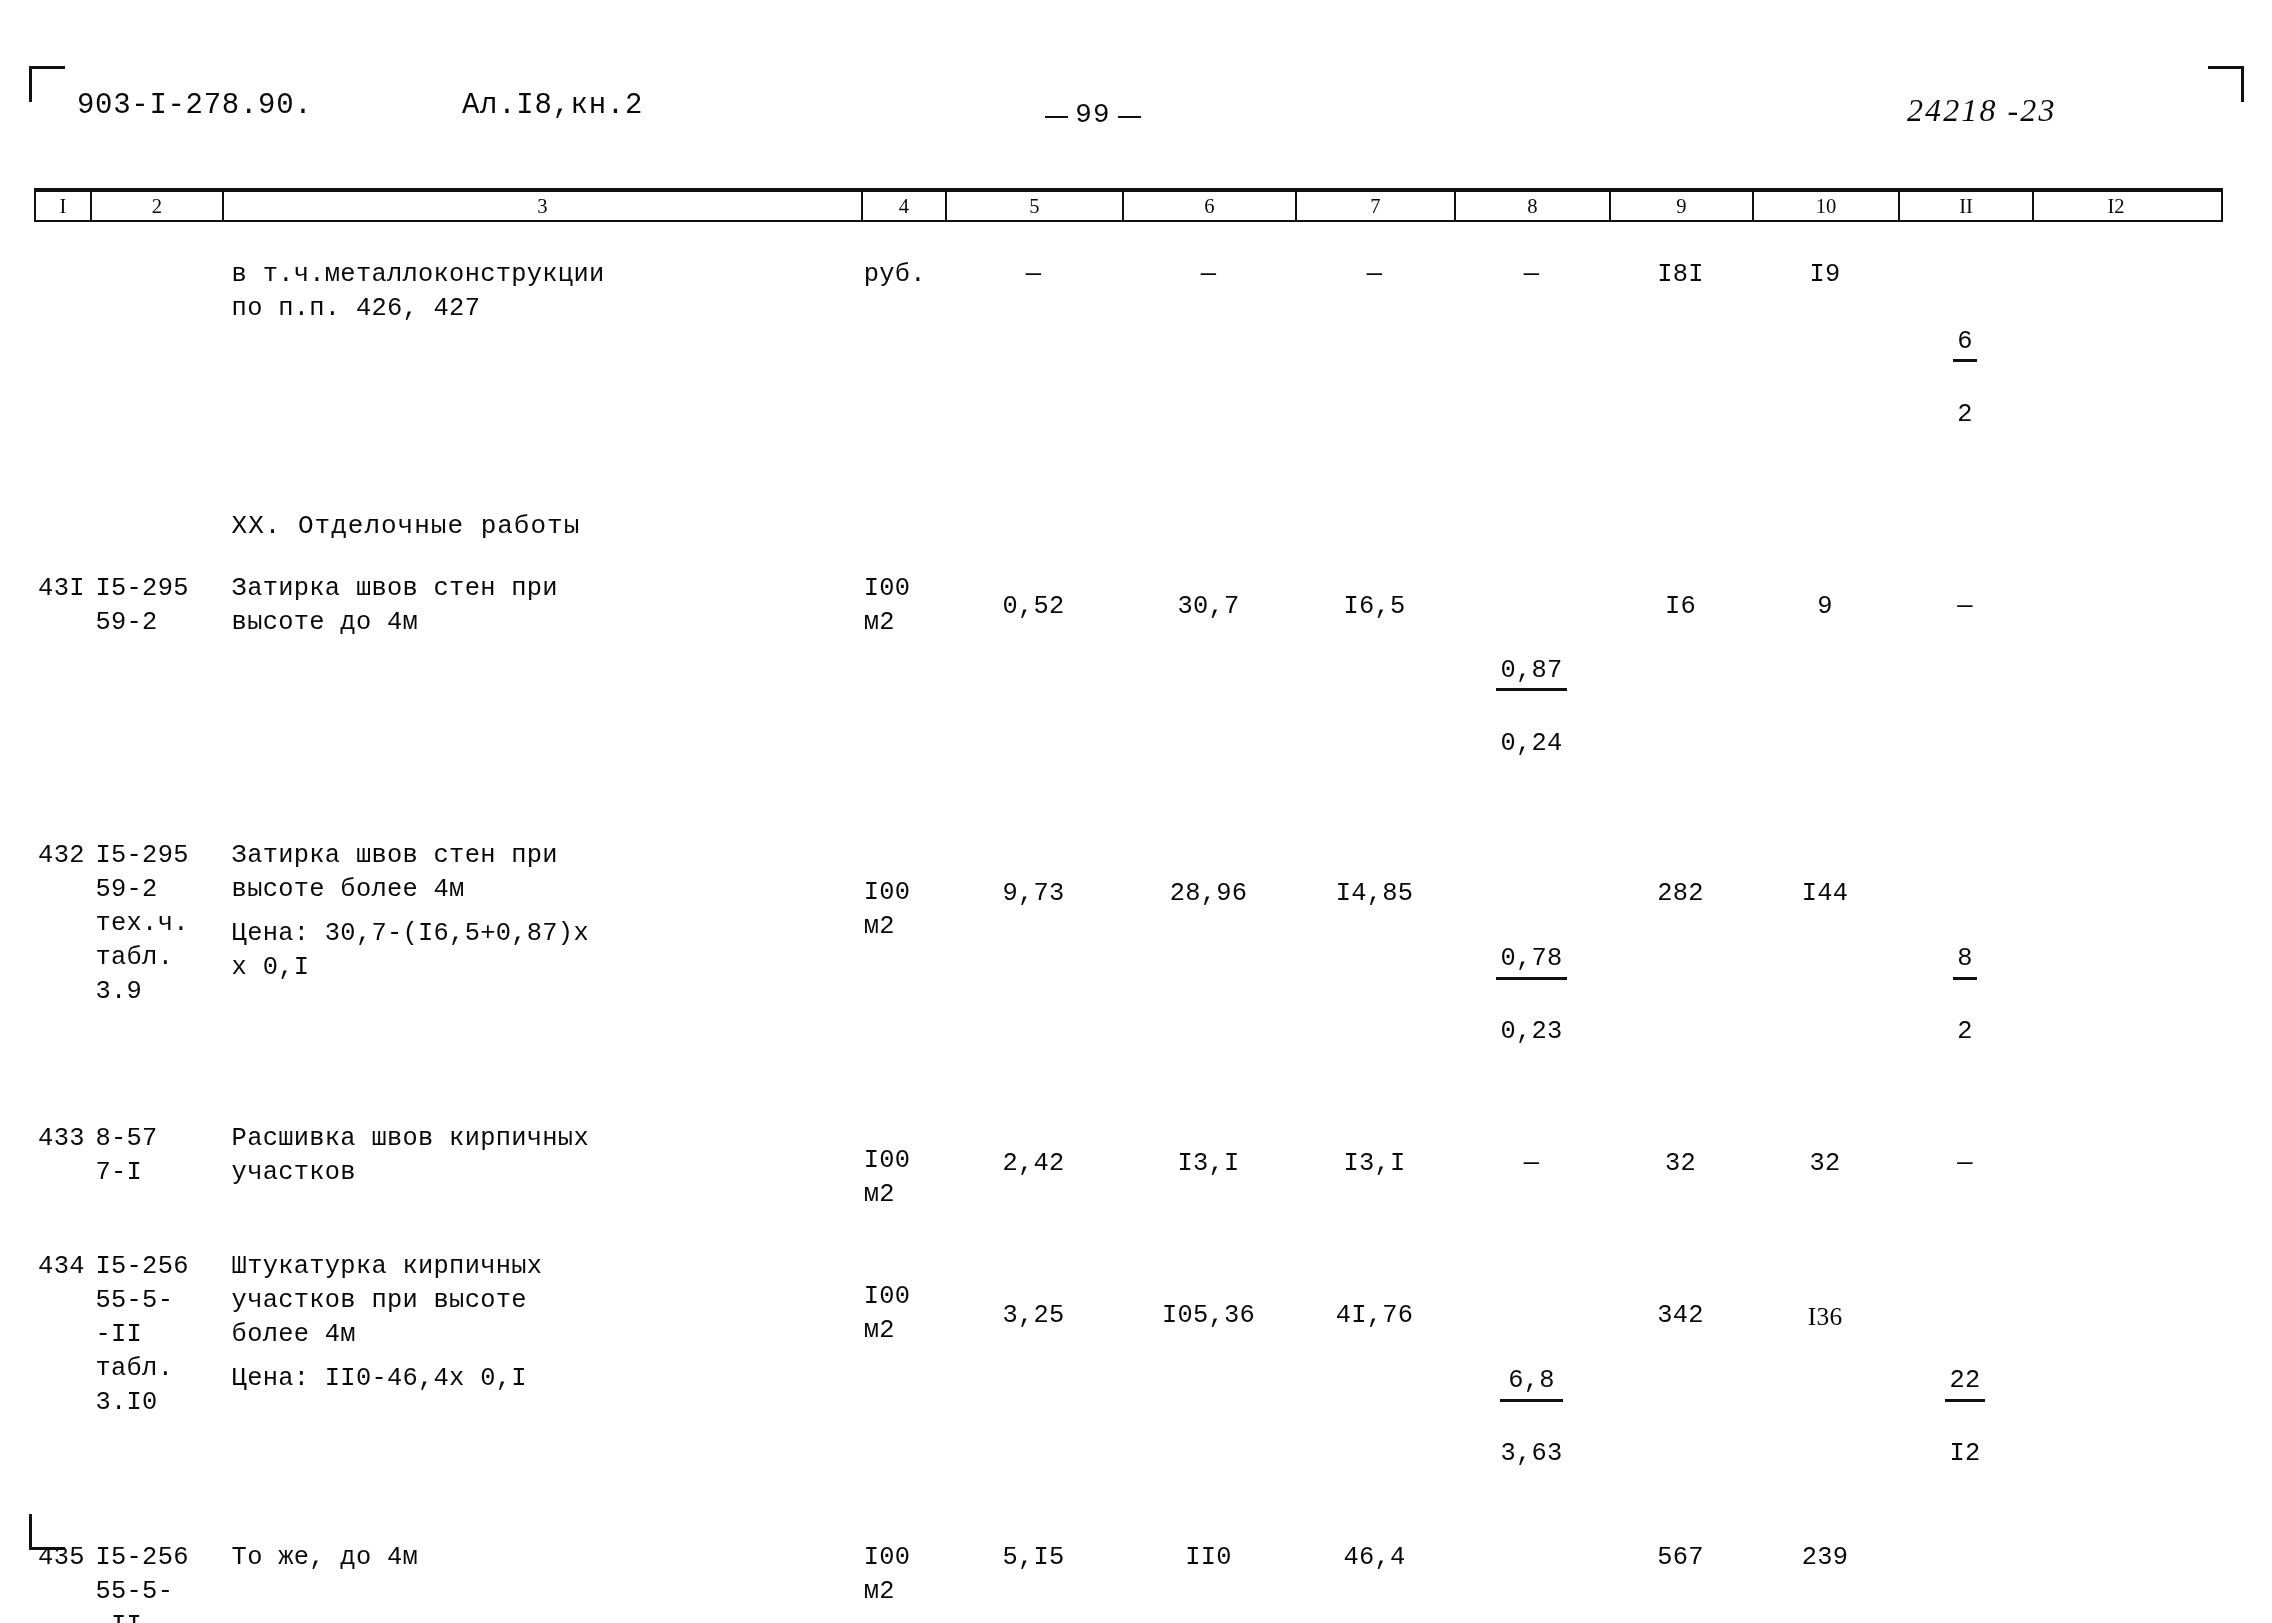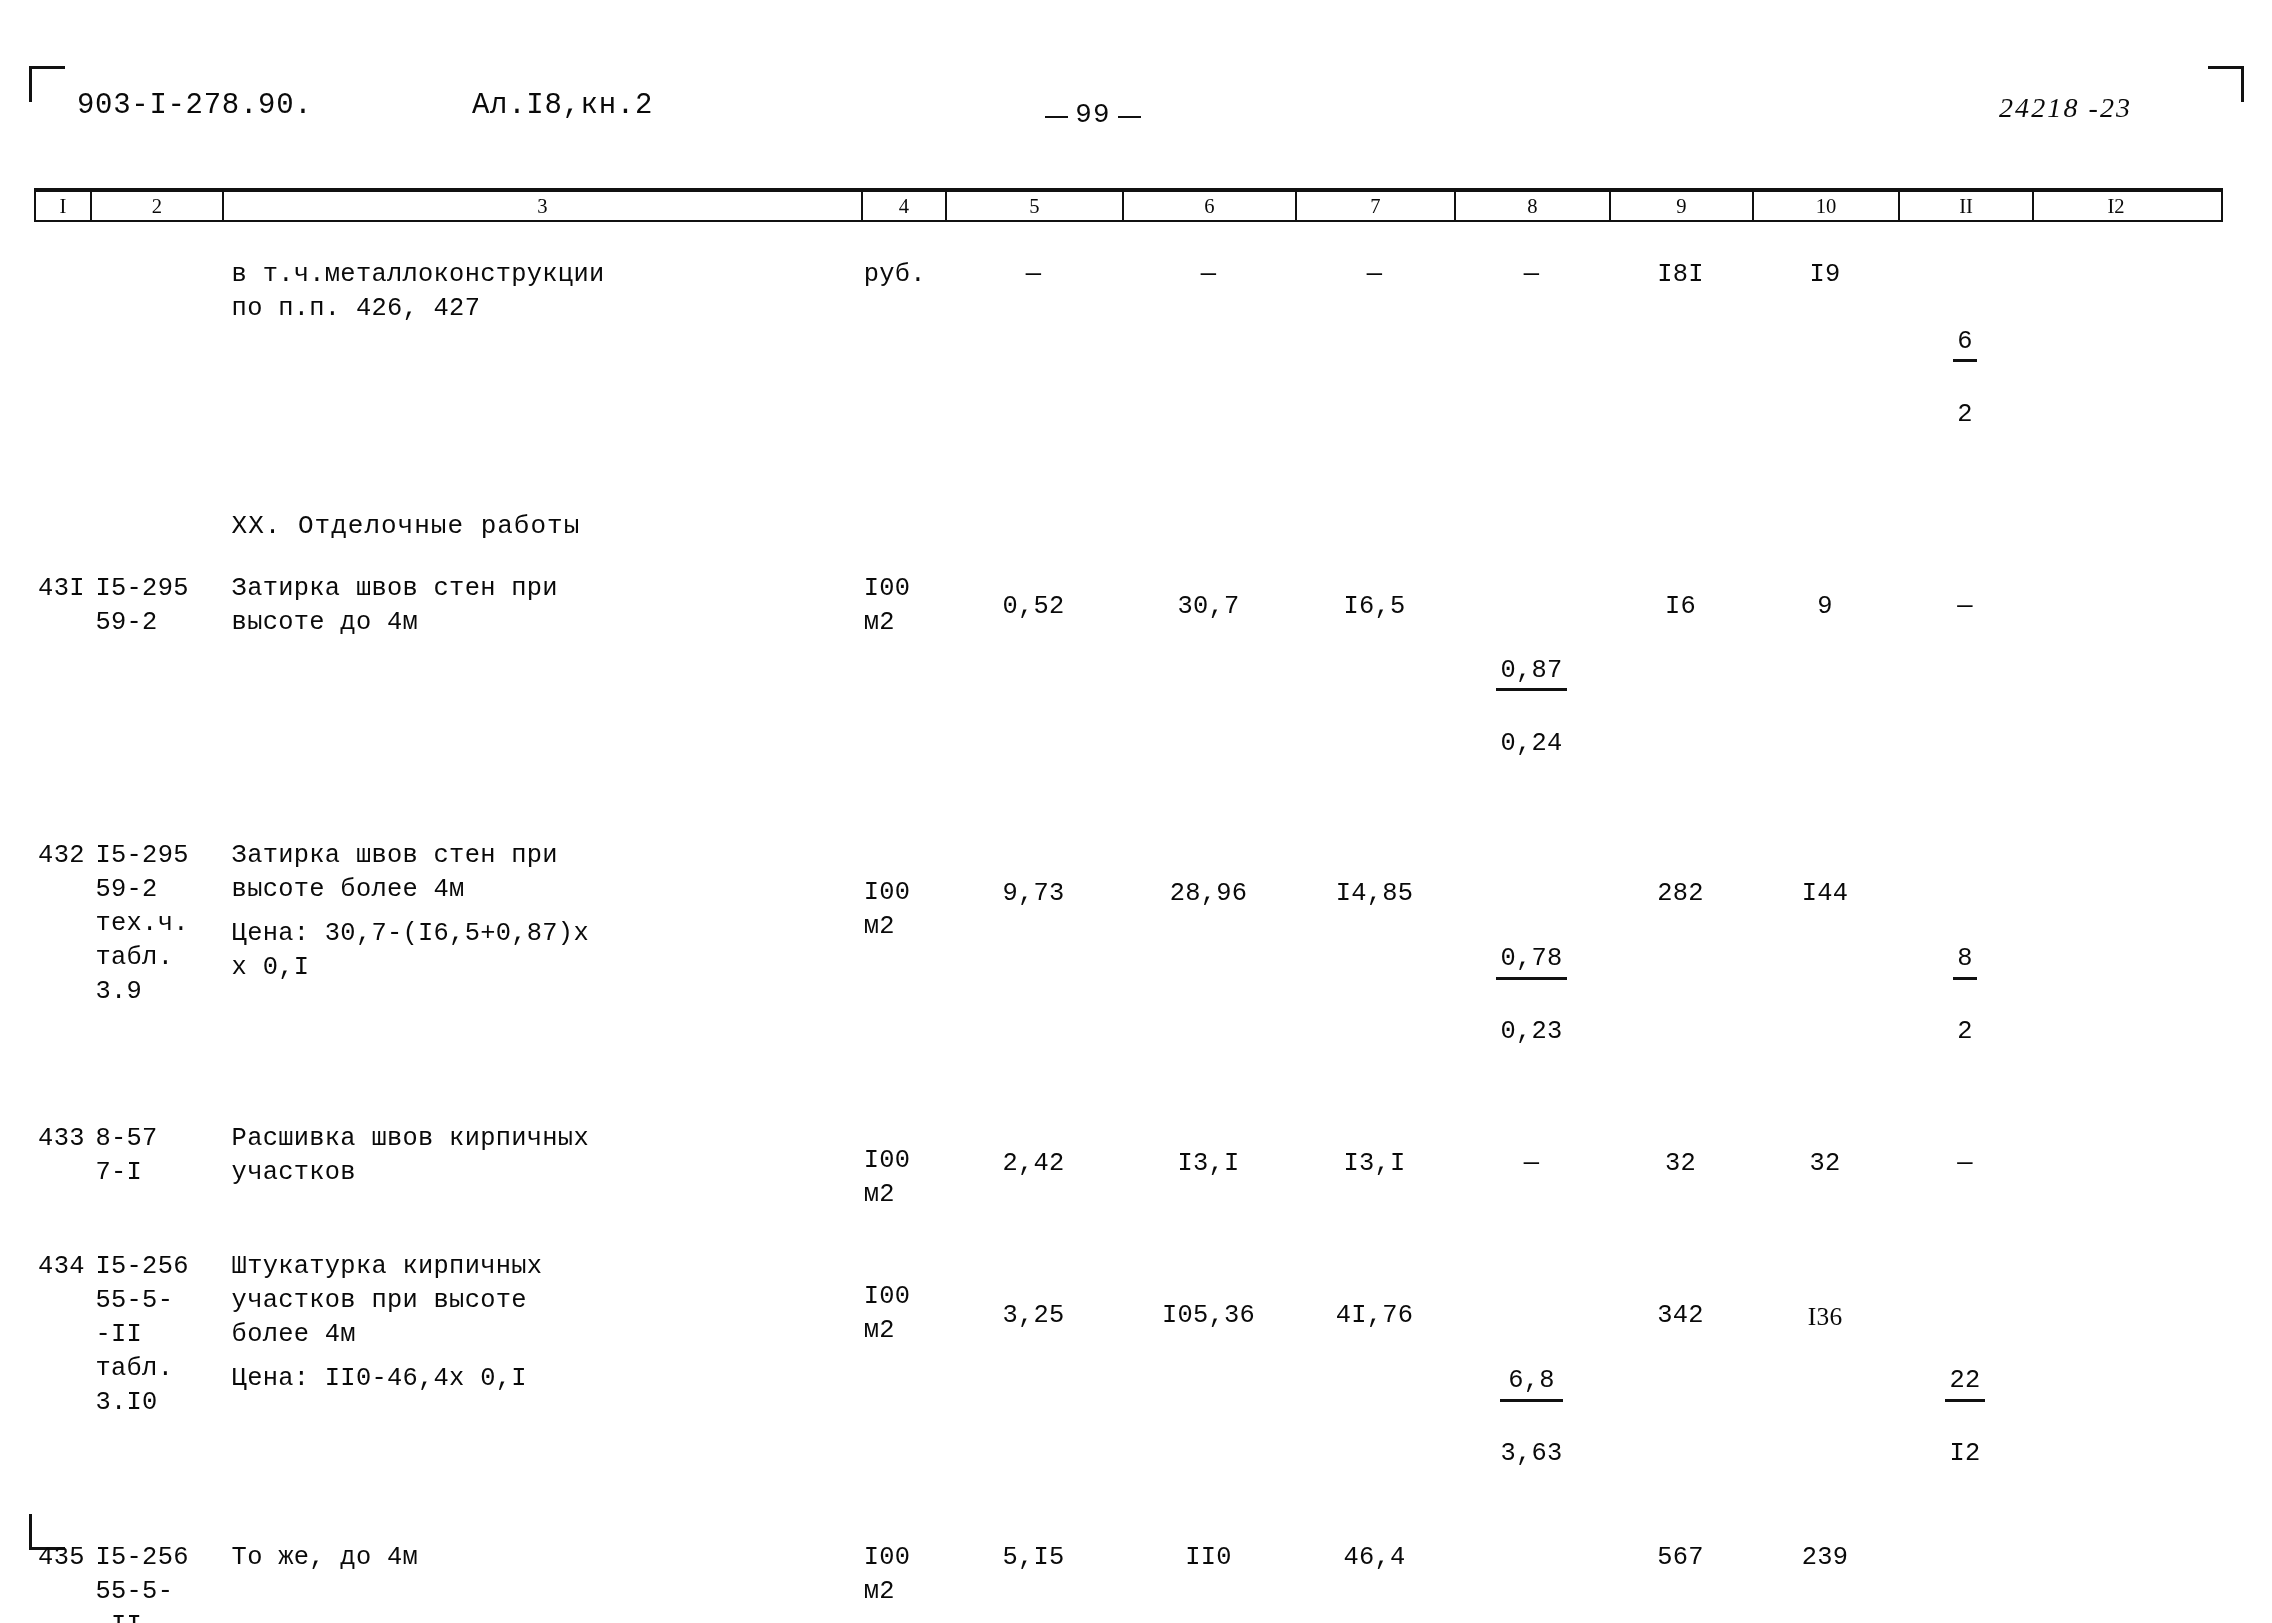--- a/index.html
+++ b/index.html
@@ -55,21 +55,21 @@
   .hdr-code {
     position: absolute;
     left: 77px;
     top: 0;
     font-size: 29px;
     letter-spacing: 0.7px;
     white-space: nowrap;
   }
   .hdr-album {
     position: absolute;
-    left: 472px;
+    left: 462px;
     top: 0;
     font-size: 29px;
     letter-spacing: 0.7px;
     white-space: nowrap;
   }
   .hdr-page {
     position: absolute;
     left: 1038px;
     top: 9.6px;
     font-size: 27.5px;
@@ -78,23 +78,23 @@
   }
   .hdr-page .dash {
     display: inline-block;
     width: 23.4px;
     border-bottom: 2.7px solid #111;
     vertical-align: 4.1px;
     margin: 0 6.9px;
   }
   .hdr-stamp {
     position: absolute;
-    left: 1999px;
+    left: 1907px;
     top: 2.7px;
-    font-size: 28px;
+    font-size: 32px;
     font-family: "Liberation Serif", serif;
     font-style: italic;
     letter-spacing: 2.1px;
     white-space: nowrap;
   }
 
   
   .tbl {
     position: absolute;
     left: 34px;

